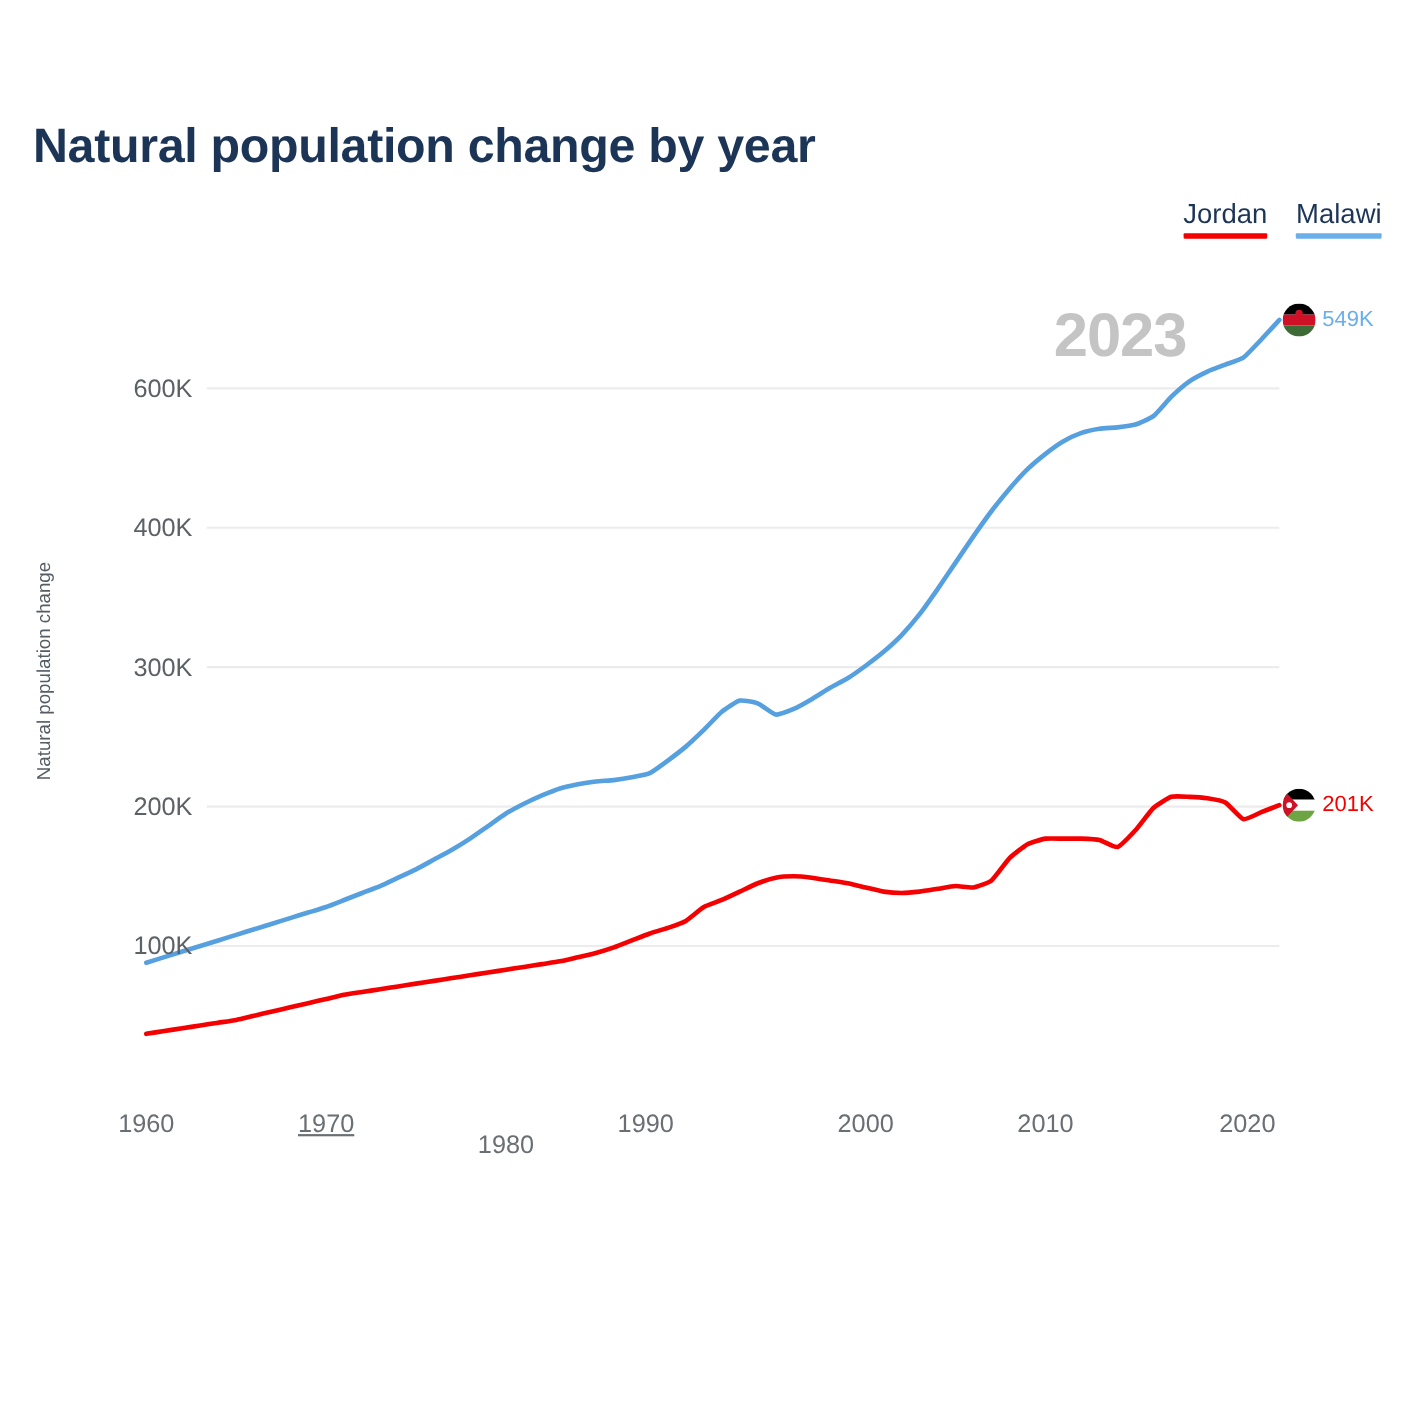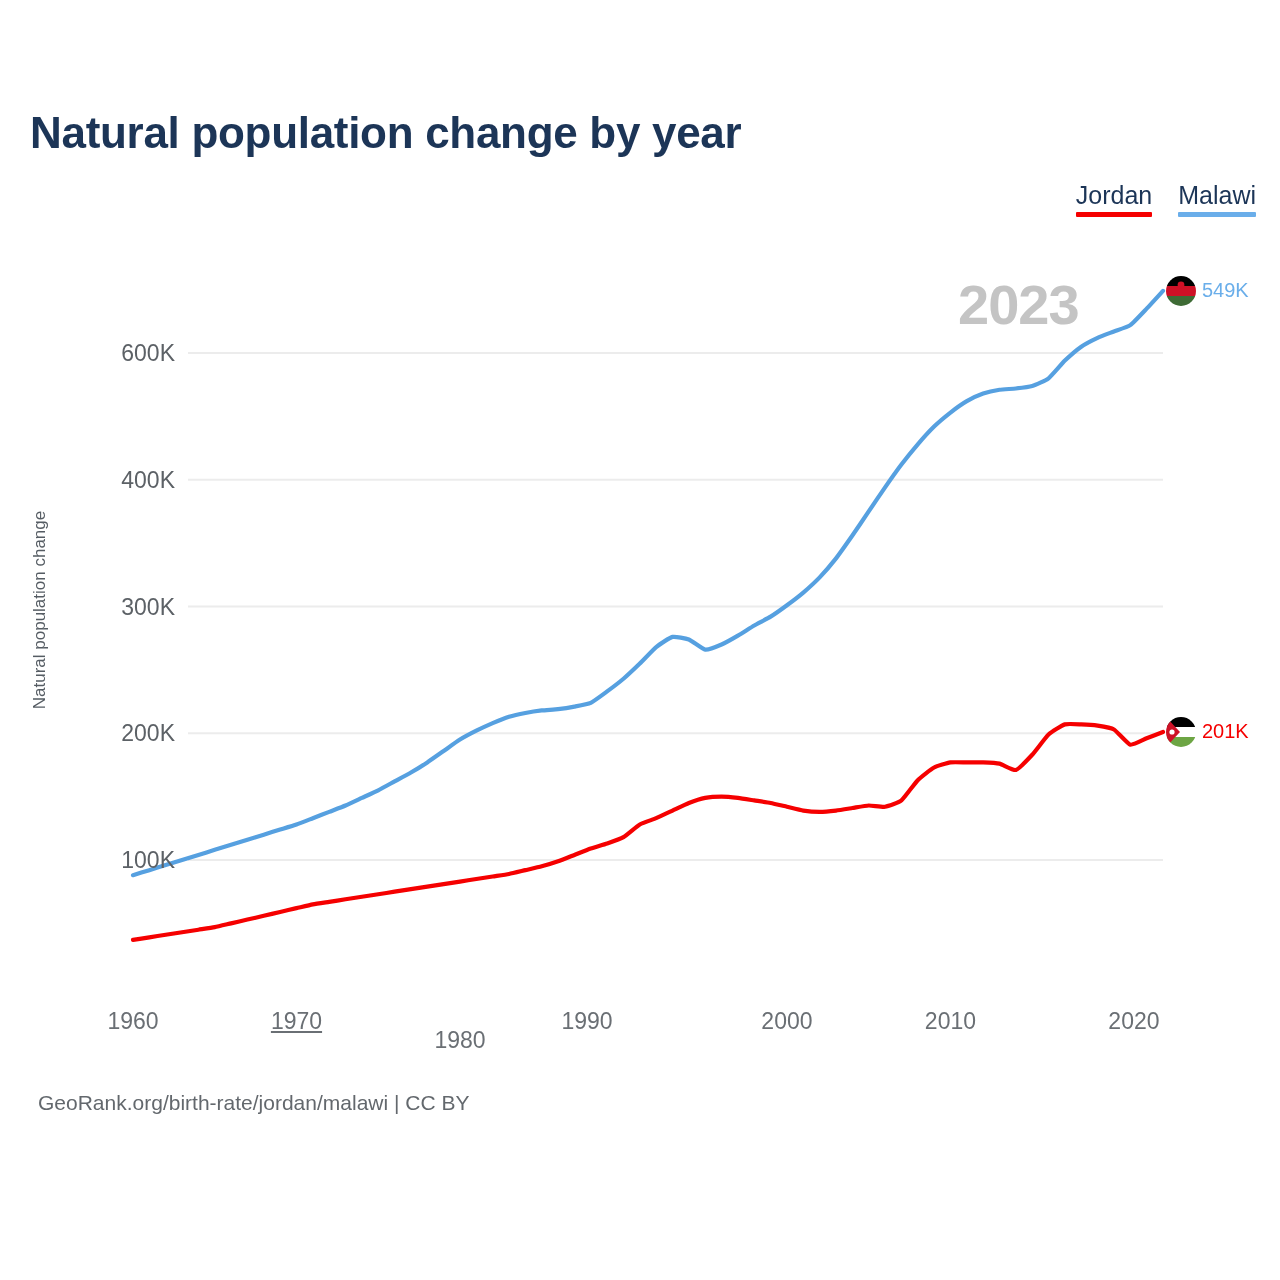--- a/index.html
+++ b/index.html
@@ -196,16 +196,15 @@
               <rect y="20" width="30" height="10" fill="#6da544"></rect>
               <polygon points="0,0 14,15 0,30" fill="#ce1126"></polygon>
               <circle cx="6" cy="15" r="2.6" fill="#ffffff"></circle>
             </svg></span>
           <span class="end-value" style="color: rgb(245, 0, 0);">201K</span>
         </div>
       </div>
   </div>
 
   <div class="footer">
-    <div>GeoRank.org/birth-rate/jordan/malawi | CC BY</div>
   </div>
 
 </div>
 
 </body></html>

